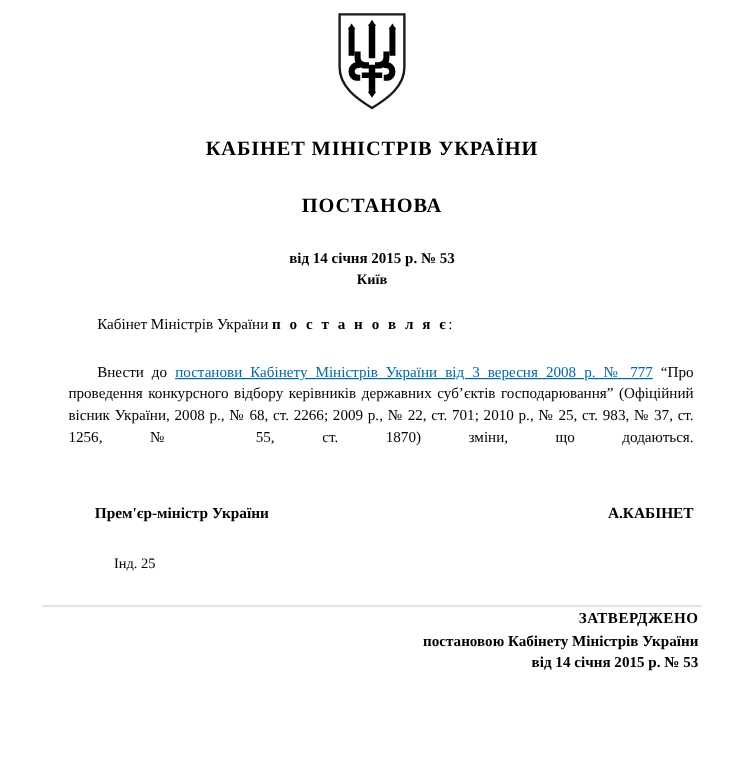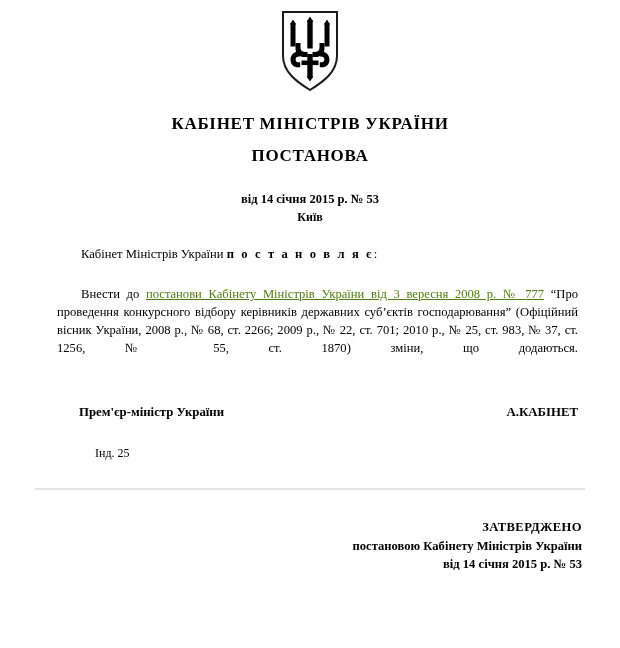--- a/index.html
+++ b/index.html
@@ -41,21 +41,21 @@
     font-weight: bold;
     font-size: 17px;
     letter-spacing: 0.7px;
     margin-top: 22px;
   }
   .doc-kind {
     text-align: center;
     font-weight: bold;
     font-size: 17px;
     letter-spacing: 0.7px;
-    margin-top: 12px;
+    margin-top: 28px;
   }
   .date-line {
     text-align: center;
     font-weight: bold;
     font-size: 12.5px;
     margin-top: 26px;
   }
   .city-line {
     text-align: center;
     font-weight: bold;
@@ -87,21 +87,21 @@
     text-align: justify;
     text-indent: 24px;
     line-height: 1.42;
   }
   .justified:after {
     content: "";
     display: inline-block;
     width: 100%;
   }
   a.doclink {
-    color: #4d7c0f;
+    color: #0369a1;
     text-decoration: underline;
   }
 
   
   .sign-row {
     display: flex;
     justify-content: space-between;
     align-items: center;
     margin: 30px 22px 0 59px;
     font-weight: bold;
@@ -115,21 +115,20 @@
 
   
   .divider {
     border: 0;
     border-top: 2px solid #e4e4e4;
     margin: 27px 15px 0 15px;
   }
 
   
   .approval {
-    margin-top: 28px;
     padding-right: 18px;
     text-align: right;
     font-weight: bold;
     font-size: 12.6px;
     line-height: 1.45;
   }
   .approval-head {
     letter-spacing: 0.4px;
   }
 </style>

